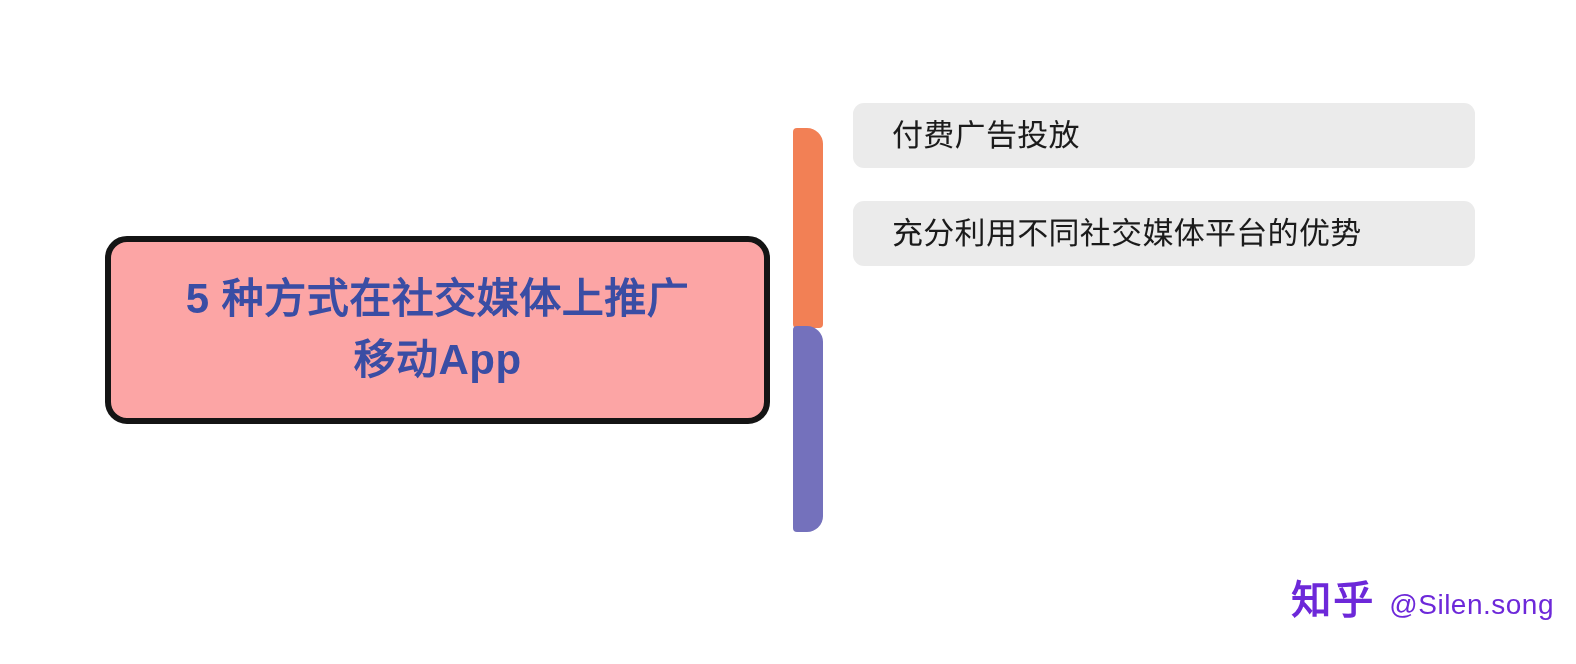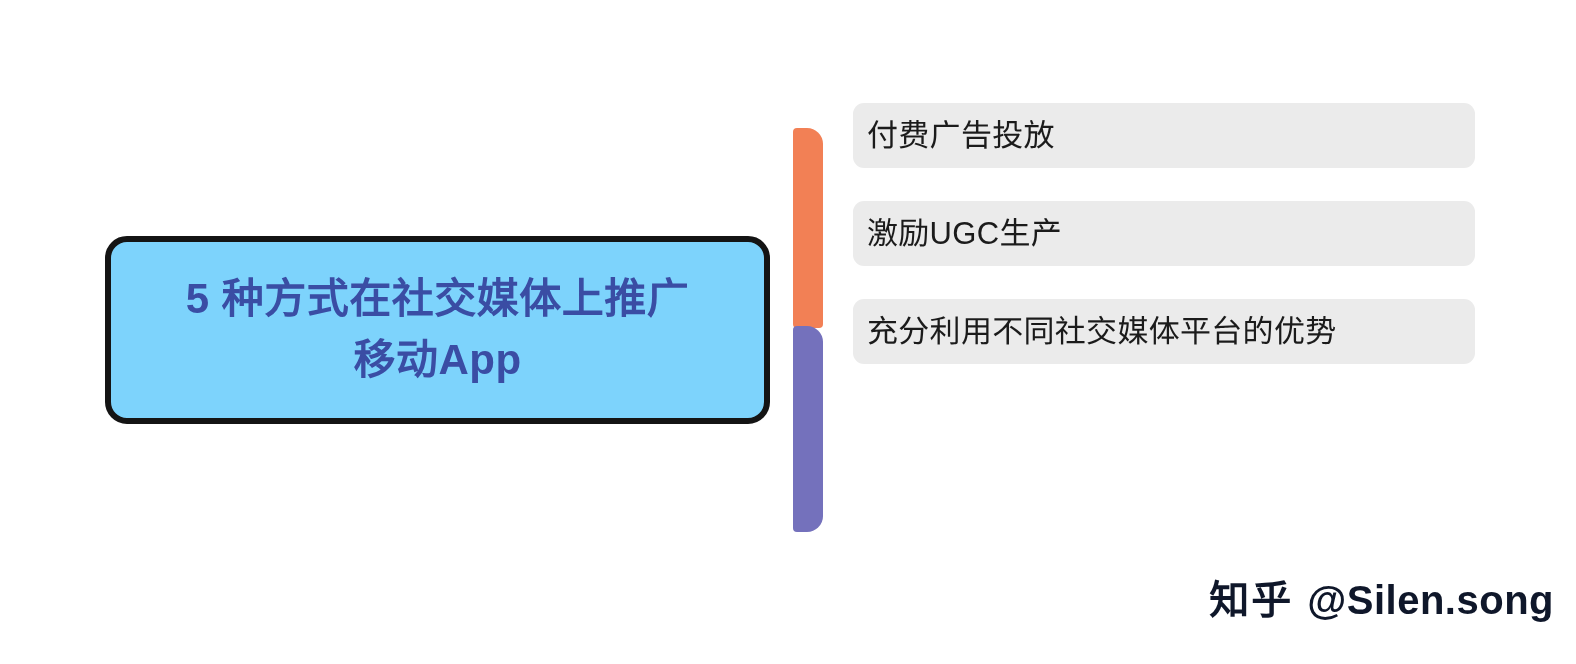--- a/index.html
+++ b/index.html
@@ -29,21 +29,21 @@
   
   #topic-box {
     position: absolute;
     left: 105px;
     top: 236px;
     width: 665px;
     height: 188px;
     box-sizing: border-box;
     border: 6px solid #141414;
     border-radius: 22px;
-    background: #7dd3fc;
+    background: #fca5a5;
     display: flex;
     align-items: center;
     justify-content: center;
   }
   #topic-text {
     color: #3a4da4;
     font-size: 42px;
     font-weight: bold;
     line-height: 1.45;
     text-align: center;
@@ -95,45 +95,45 @@
     display: flex;
     align-items: center;
   }
   .branch-item:last-child {
     margin-bottom: 0;
   }
   .branch-label {
     color: #1b1b1b;
     font-size: 31px;
     font-weight: normal;
-    padding-left: 14px;
+    padding-left: 39px;
     line-height: 1;
     letter-spacing: 0.3px;
     white-space: nowrap;
   }
 
   
   #watermark {
     position: absolute;
     right: 22px;
     bottom: 38px;
     display: flex;
     align-items: baseline;
     gap: 14px;
-    color: #0f172a;
+    color: #6d28d9;
     user-select: none;
   }
   #watermark-logo {
     font-size: 40px;
     font-weight: bold;
     letter-spacing: 2px;
   }
   #watermark-handle {
-    font-size: 40px;
-    font-weight: bold;
+    font-size: 28px;
+    font-weight: normal;
     letter-spacing: 0.5px;
   }
 </style>
 </head>
 <body>
 
 <div id="diagram">
 
   <div id="topic-box">
     <div id="topic-text">5 种方式在社交媒体上推广
@@ -141,23 +141,20 @@
   </div>
 
   <div id="connector-orange" class="connector-bar"></div>
   <div id="connector-purple" class="connector-bar"></div>
 
   <div id="branch-list">
     <div class="branch-item">
       <span class="branch-label">付费广告投放</span>
     </div>
     <div class="branch-item">
-      <span class="branch-label">激励UGC生产</span>
-    </div>
-    <div class="branch-item">
       <span class="branch-label">充分利用不同社交媒体平台的优势</span>
     </div>
   </div>
 
   <div id="watermark">
     <span id="watermark-logo">知乎</span>
     <span id="watermark-handle">@Silen.song</span>
   </div>
 
 </div>

